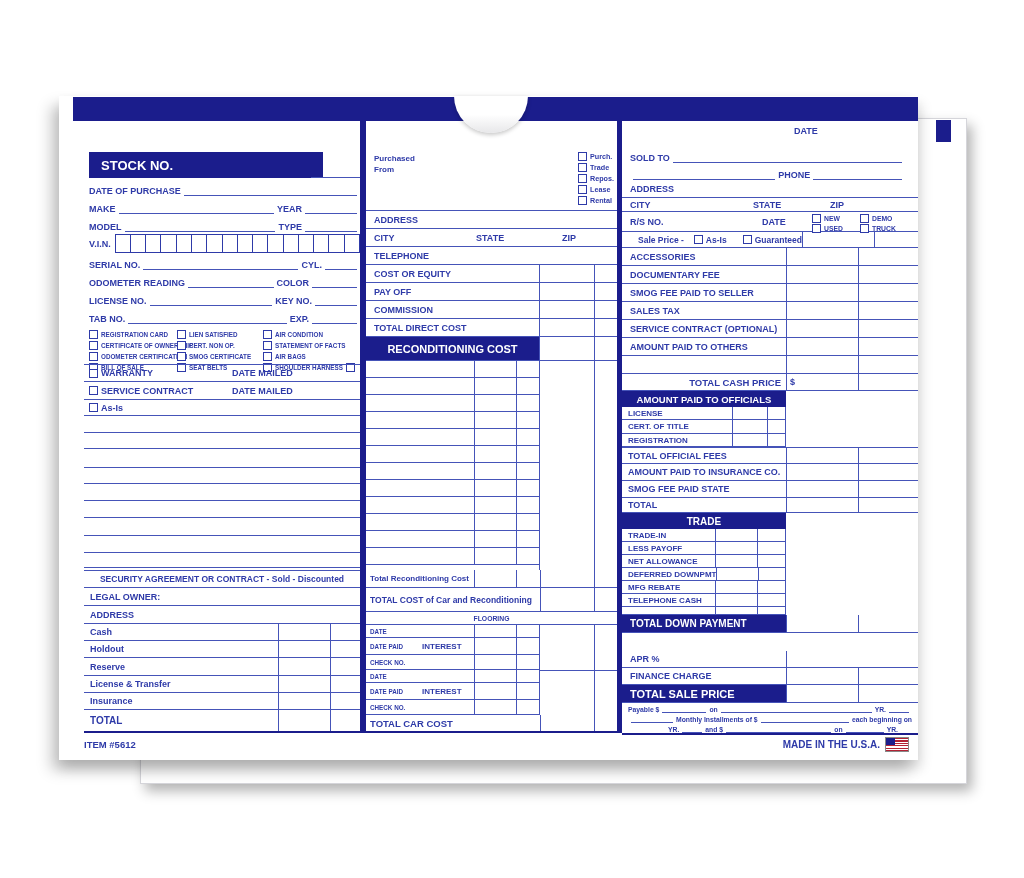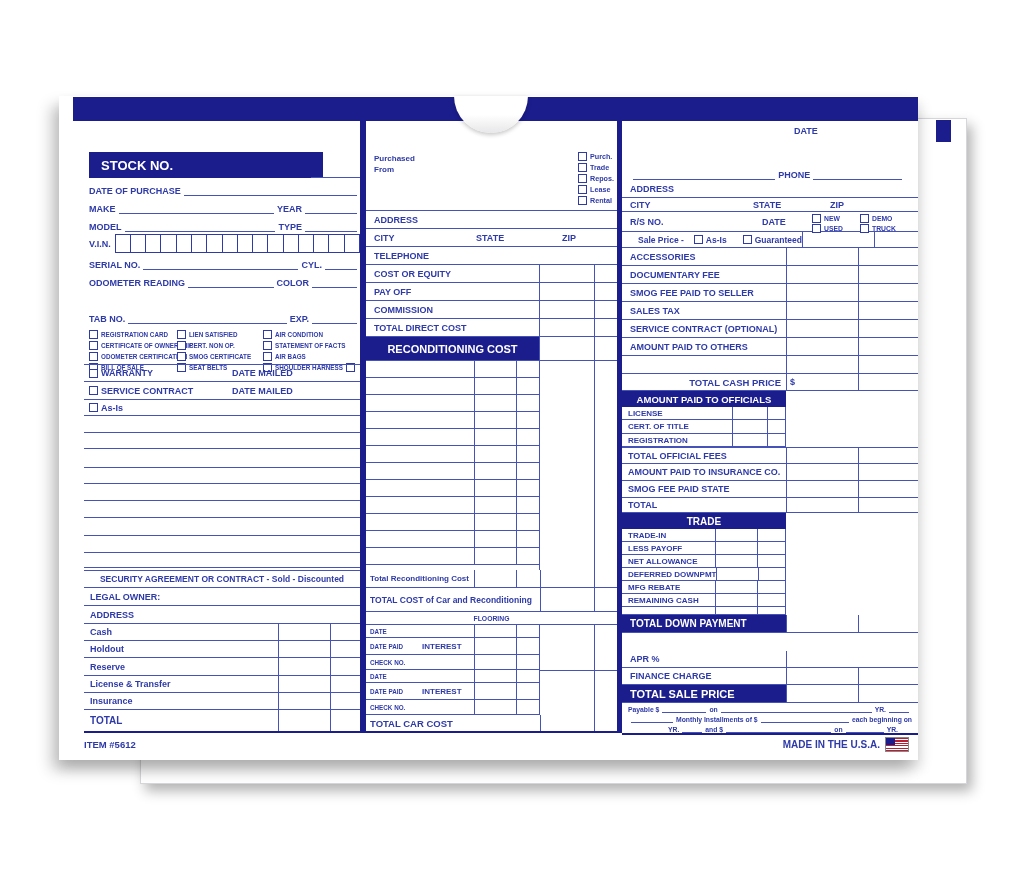--- a/index.html
+++ b/index.html
@@ -107,20 +107,26 @@
           <span class="ul"></span>
         <span class="lbl">CYL.</span>
           <span class="ul" style="flex:0 0 32px;"></span>
       </div>
       <div class="r f9" style="left:30px;right:0;top:151px;height:16px;">
         <span class="lbl">ODOMETER READING</span>
           <span class="ul"></span>
         <span class="lbl">COLOR</span>
           <span class="ul" style="flex:0 0 45px;"></span>
       </div>
+      <div class="r f9" style="left:30px;right:0;top:169px;height:16px;">
+        <span class="lbl">LICENSE NO.</span>
+          <span class="ul"></span>
+        <span class="lbl">KEY NO.</span>
+          <span class="ul" style="flex:0 0 42px;"></span>
+      </div>
       <div class="r f9" style="left:30px;right:0;top:187px;height:16px;">
         <span class="lbl">TAB NO.</span>
           <span class="ul"></span>
         <span class="lbl">EXP.</span>
           <span class="ul" style="flex:0 0 45px;"></span>
       </div>
 
       <div class="r f6" style="left:30px;right:0;top:209px;height:33px;align-items:flex-start;">
         <div style="width:88px;">
           <div class="ditem">
@@ -458,20 +464,24 @@
           <span class="sp"></span>
         <span class="cell" style="width:54px;"></span>
           <span class="cell" style="width:23px;"></span>
       </div>
     </div>
 
     <div class="vdiv" style="left:558px;width:5px;"></div>
 
     <div class="col colR">
       <span class="lbl f9" style="position:absolute;left:172px;top:5px;">DATE</span>
+      <div class="r f9" style="left:8px;right:13px;top:26px;height:16px;">
+        <span class="lbl">SOLD TO</span>
+          <span class="ul"></span>
+      </div>
       <div class="r f9" style="left:8px;right:13px;top:45px;height:14px;">
         <span class="ul" style="flex:1.6;"></span>
           <span class="lbl">PHONE</span>
           <span class="ul"></span>
       </div>
       <div class="row f9" style="left:0;right:0;top:60px;height:17px;padding-left:8px;">
         <span class="lbl">ADDRESS</span>
       </div>
       <div class="row f9" style="left:0;right:0;top:77px;height:14px;padding-left:8px;">
         <span class="lbl">CITY</span>
@@ -632,21 +642,21 @@
           <span class="cell" style="width:42px;"></span>
           <span class="cell" style="width:28px;"></span>
         </div>
       <div class="row f8" style="left:0;width:164px;top:460px;height:13px;border-right:1px solid var(--line);">
           <span class="lbl" style="padding-left:6px;">MFG REBATE</span>
           <span class="sp"></span>
           <span class="cell" style="width:42px;"></span>
           <span class="cell" style="width:28px;"></span>
         </div>
       <div class="row f8" style="left:0;width:164px;top:473px;height:13px;border-right:1px solid var(--line);">
-          <span class="lbl" style="padding-left:6px;">REMAINING CASH</span>
+          <span class="lbl" style="padding-left:6px;">TELEPHONE CASH</span>
           <span class="sp"></span>
           <span class="cell" style="width:42px;"></span>
           <span class="cell" style="width:28px;"></span>
         </div>
       <div class="row" style="left:0;width:164px;top:486px;height:8px;border-right:1px solid var(--line);">
           <span class="sp"></span>
           <span class="cell" style="width:42px;"></span>
           <span class="cell" style="width:28px;"></span>
         </div>
 

